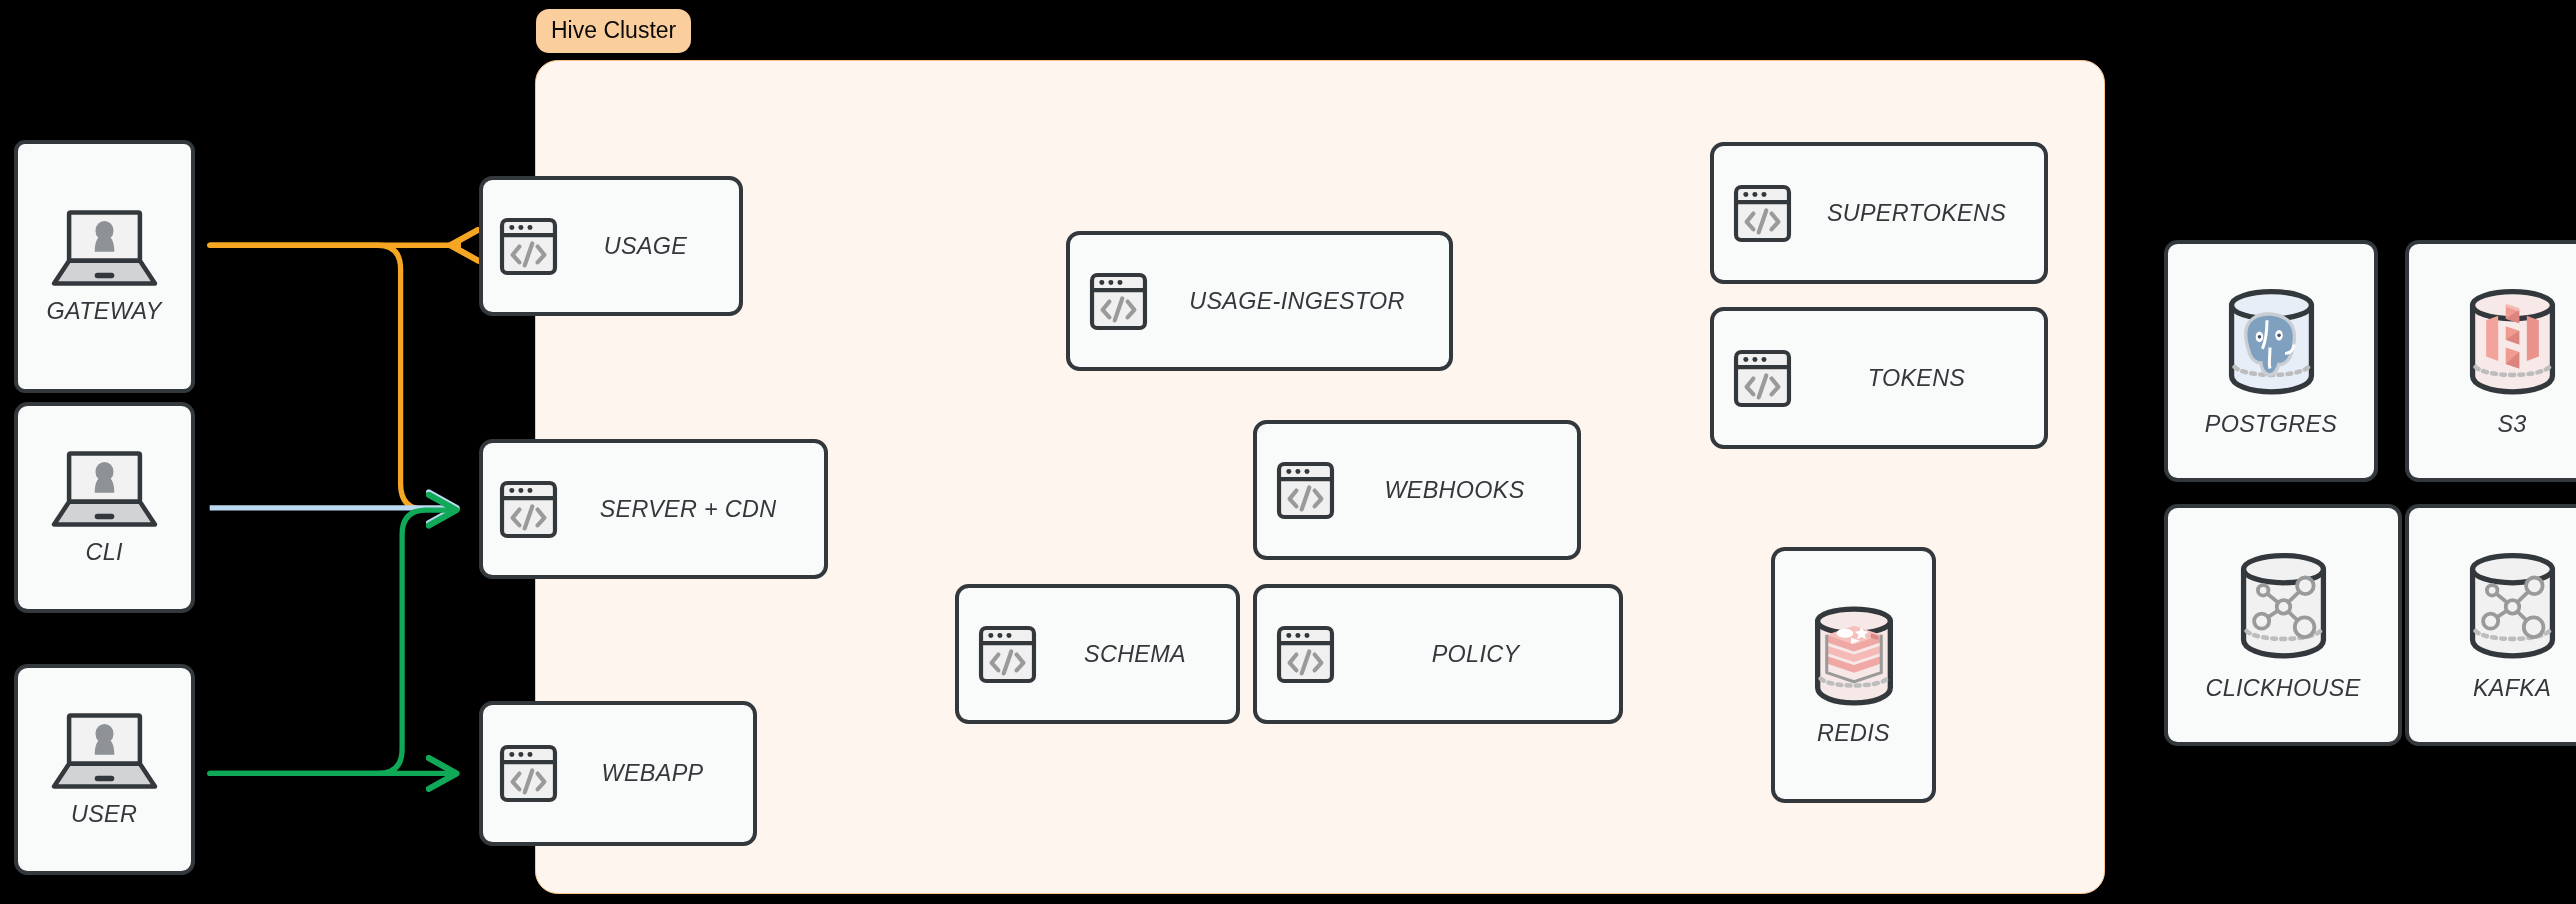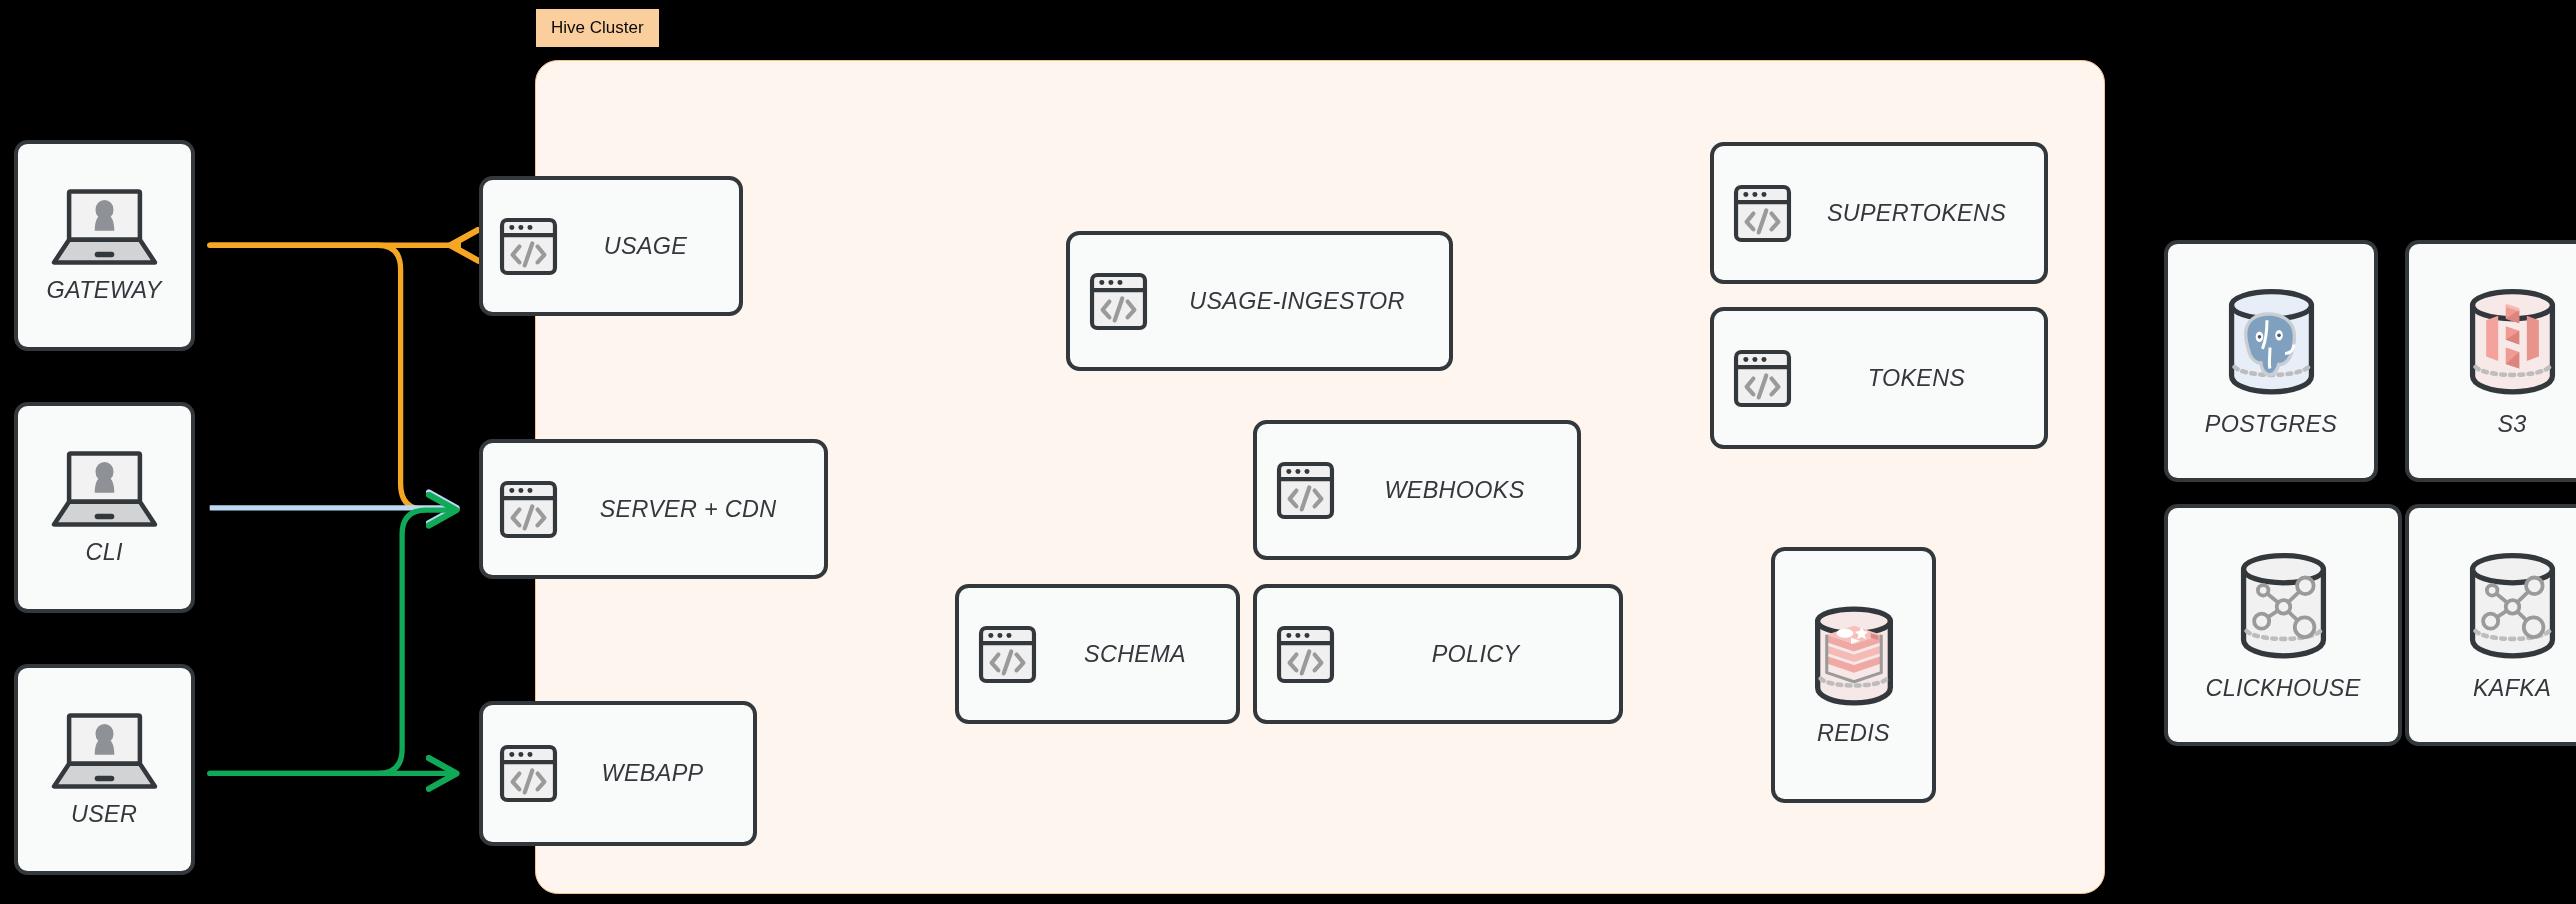--- a/index.html
+++ b/index.html
@@ -27,22 +27,22 @@
     position: absolute;
     background: #FEF5EE;
     border: 1.5px solid #F7C389;
     border-radius: 22.6px;
     box-sizing: border-box;
   }
   .cluster-badge {
     position: absolute;
     background: #FBCE9D;
     color: #0a0a0a;
-    border-radius: 0;
-    font-size: 17px;
+    border-radius: 13px;
+    font-size: 23px;
     line-height: 1;
     padding: 9.8px 15px 11.3px 15px;
     white-space: nowrap;
     font-family: "Liberation Sans", sans-serif;
   }
 
   
   .node {
     position: absolute;
     box-sizing: border-box;
@@ -133,21 +133,21 @@
     <g>
       <path d="M 277 673 L 600 673" fill="none" stroke="#BBD9F2" stroke-width="7" stroke-linecap="butt" marker-end="url(#arrow-blue)"></path>
     </g>
 
     <g>
       <path d="M 277 1025 L 600 1025" fill="none" stroke="#0FA958" stroke-width="7" stroke-linecap="butt" marker-end="url(#arrow-green)"></path>
       <path d="M 277 1025 L 500 1025 Q 532 1025 532 993 L 532 708 Q 532 676 564 676 L 600 676" fill="none" stroke="#0FA958" stroke-width="7" stroke-linecap="round" stroke-linejoin="round" marker-end="url(#arrow-green)"></path>
     </g>
   </svg>
 
-  <div class="node endpoint" style="left:13.6px; top:140px; width:181px; height:211px;">
+  <div class="node endpoint" style="left:13.6px; top:140px; width:181px; height:253px;border-radius:11px;">
     <span class="icon-slot">
       <svg width="113" height="80" viewBox="0 0 150 106" aria-hidden="true">
         <rect x="28" y="6" width="94" height="64" rx="2" fill="#F2F2F2" stroke="#33383D" stroke-width="6"></rect>
         <path d="M62 58 C62 44 66 36 75 36 C84 36 88 44 88 58 Z" fill="#8E9296"></path>
         <ellipse cx="75" cy="30" rx="12" ry="13" fill="#8E9296"></ellipse>
         <path d="M28 70 L8 100 L142 100 L122 70 Z" fill="#D2D3D4" stroke="#33383D" stroke-width="6" stroke-linejoin="round"></path>
         <path d="M28 70 L122 70" stroke="#33383D" stroke-width="3.5" stroke-dasharray="5 5"></path>
         <rect x="62" y="86" width="26" height="7" rx="3.5" fill="#33383D"></rect>
       </svg>
     </span>

